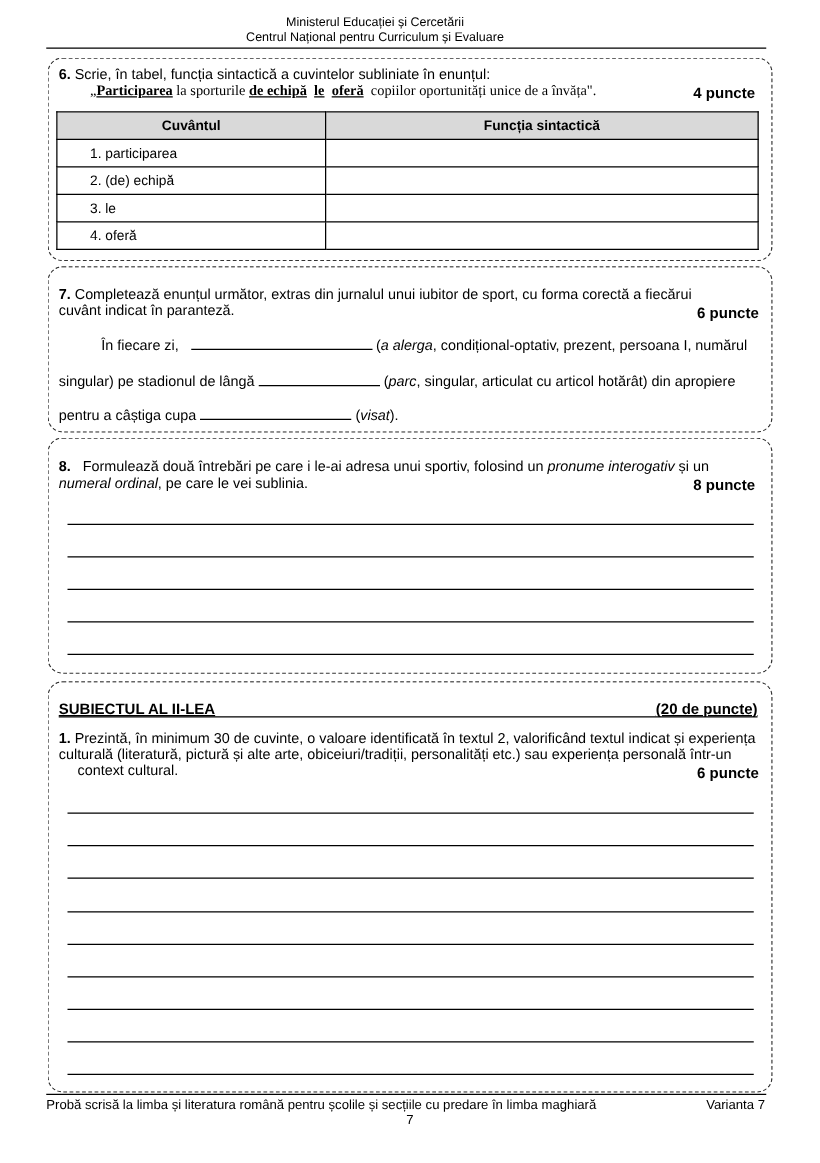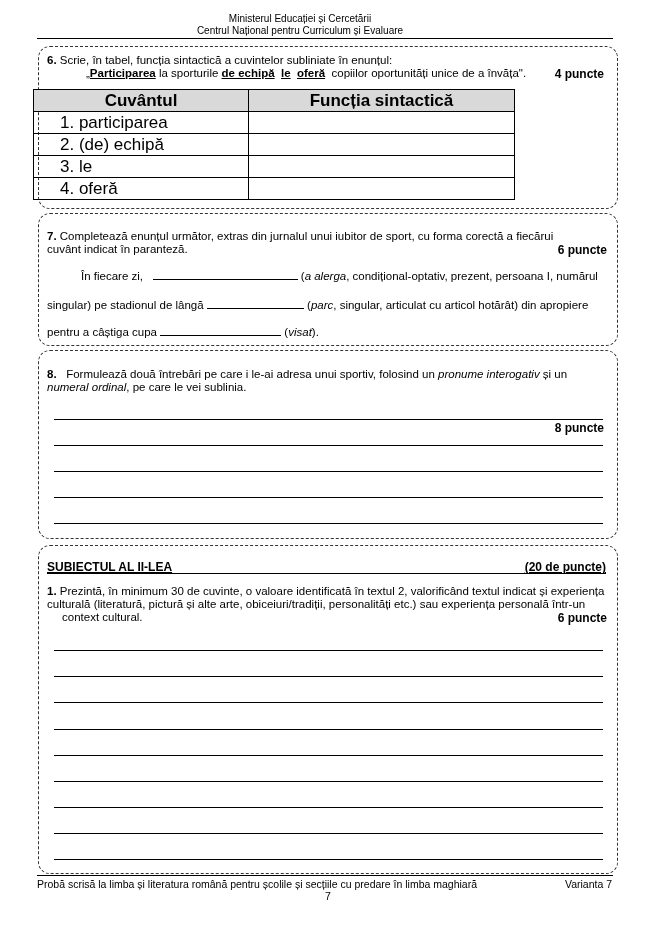--- a/index.html
+++ b/index.html
@@ -7,41 +7,41 @@
          font-family: "Liberation Sans", sans-serif; color: #000; }
   .abs { position: absolute; }
   .hdr { left: 0; width: 600px; text-align: center; font-size: 10px; line-height: 12px; }
   .hrule { position: absolute; height: 0; border-top: 1px solid #000; }
   .box { position: absolute; border: 1.3px dashed #333; border-radius: 12px; box-sizing: border-box; }
   .txt { position: absolute; font-size: 11.5px; line-height: 13px; white-space: nowrap; }
   .b { font-weight: bold; }
   .u { text-decoration: underline; }
   .i { font-style: italic; }
   .pts { position: absolute; font-size: 12px; font-weight: bold; white-space: nowrap; }
-  table.syn { position: absolute; left: 33px; top: 89px; width: 482px; border-collapse: collapse; font-size: 17px; }
+  table.syn { position: absolute; left: 45px; top: 89px; width: 562px; border-collapse: collapse; font-size: 11px; }
   table.syn th, table.syn td { border: 1px solid #000; height: 21px; padding: 0; }
   table.syn th { background: #d9d9d9; font-weight: bold; text-align: center; }
   table.syn td.c1 { width: 214px; padding-left: 26px; box-sizing: border-box; margin-top: 24px; }
   .wline { position: absolute; left: 54px; width: 549px; height: 0; border-top: 1.2px solid #000; }
   .blank { display: inline-block; border-bottom: 1px solid #000; height: 11px; vertical-align: baseline; }
   .foot { position: absolute; font-size: 10.5px; white-space: nowrap; }
 </style>
 </head>
 <body>
 
 <div class="abs hdr" style="top:13px;">Ministerul Educației și Cercetării</div>
 <div class="abs hdr" style="top:25px;">Centrul Național pentru Curriculum și Evaluare</div>
 <div class="hrule" style="left:37px; width:576px; top:38px;"></div>
 
 <div class="box" style="left:38px; top:46px; width:580px; height:163px;"></div>
 <div class="txt" style="left:47px; top:54px;">
   <span class="b">6.</span>
   <span>Scrie, în tabel, funcția sintactică a cuvintelor subliniate în enunțul:</span>
 </div>
-<div class="txt" style="left:86px; top:67px;"><span>„</span><span class="b u">Participarea</span><span> la sporturile </span><span class="b u">de echipă</span>&nbsp;&nbsp;<span class="b u">le</span>&nbsp;&nbsp;<span class="b u">oferă</span>&nbsp;<span> copiilor oportunități unice de a învăța".</span></div>
+<div class="txt" style="left:72px; top:67px;font-family:Liberation Serif, serif;"><span>„</span><span class="b u">Participarea</span><span> la sporturile </span><span class="b u">de echipă</span>&nbsp;&nbsp;<span class="b u">le</span>&nbsp;&nbsp;<span class="b u">oferă</span>&nbsp;<span> copiilor oportunități unice de a învăța".</span></div>
 <div class="pts" style="right:52px; top:67px;">4 puncte</div>
 
 <table class="syn">
   <tbody>
       <tr>
     <th style="width:214px;">Cuvântul</th>
     <th>Funcția sintactică</th>
   </tr>
   <tr>
     <td class="c1">1.   participarea</td>
@@ -70,21 +70,21 @@
 <div class="txt" style="left:47px; top:243px;">cuvânt indicat în paranteză.</div>
 <div class="pts" style="right:49px; top:243px;">6 puncte</div>
 
 <div class="txt" style="left:61px; top:268px;margin-left:20px;"><span>În fiecare zi,</span>&nbsp;&nbsp;&nbsp;<span class="blank" style="width:145px;"></span>&nbsp;(<span class="i">a alerga</span><span>, condițional-optativ, prezent, persoana I, numărul</span></div>
 <div class="txt" style="left:47px; top:297px;"><span>singular) pe stadionul de lângă</span>&nbsp;<span class="blank" style="width:97px;"></span>&nbsp;(<span class="i">parc</span><span>, singular, articulat cu articol hotărât) din apropiere</span></div>
 <div class="txt" style="left:47px; top:324px;"><span>pentru a câștiga cupa</span>&nbsp;<span class="blank" style="width:121px;"></span>&nbsp;(<span class="i">visat</span><span>).</span></div>
 
 <div class="box" style="left:38px; top:350px; width:580px; height:189px;"></div>
 <div class="txt" style="left:47px; top:368px;"><span class="b">8.</span>&nbsp;&nbsp;&nbsp;<span>Formulează două întrebări pe care i le-ai adresa unui sportiv, folosind un </span><span class="i">pronume interogativ</span><span> și un</span></div>
 <div class="txt" style="left:47px; top:381px;"><span class="i">numeral ordinal</span><span>, pe care le vei sublinia.</span></div>
-<div class="pts" style="right:52px; top:381px;margin-top:40px;">8 puncte</div>
+<div class="pts" style="right:52px; top:381px;">8 puncte</div>
 
 <div class="wline" style="top:419px;"></div>
 <div class="wline" style="top:445px;"></div>
 <div class="wline" style="top:471px;"></div>
 <div class="wline" style="top:497px;"></div>
 <div class="wline" style="top:523px;"></div>
 
 <div class="box" style="left:38px; top:545px; width:580px; height:329px;"></div>
 <div class="txt b u" style="left:47px; top:561px; font-size:12px;">SUBIECTUL AL II-LEA</div>
 <div class="txt b u" style="right:50px; top:561px; font-size:12px;">(20 de puncte)</div>

